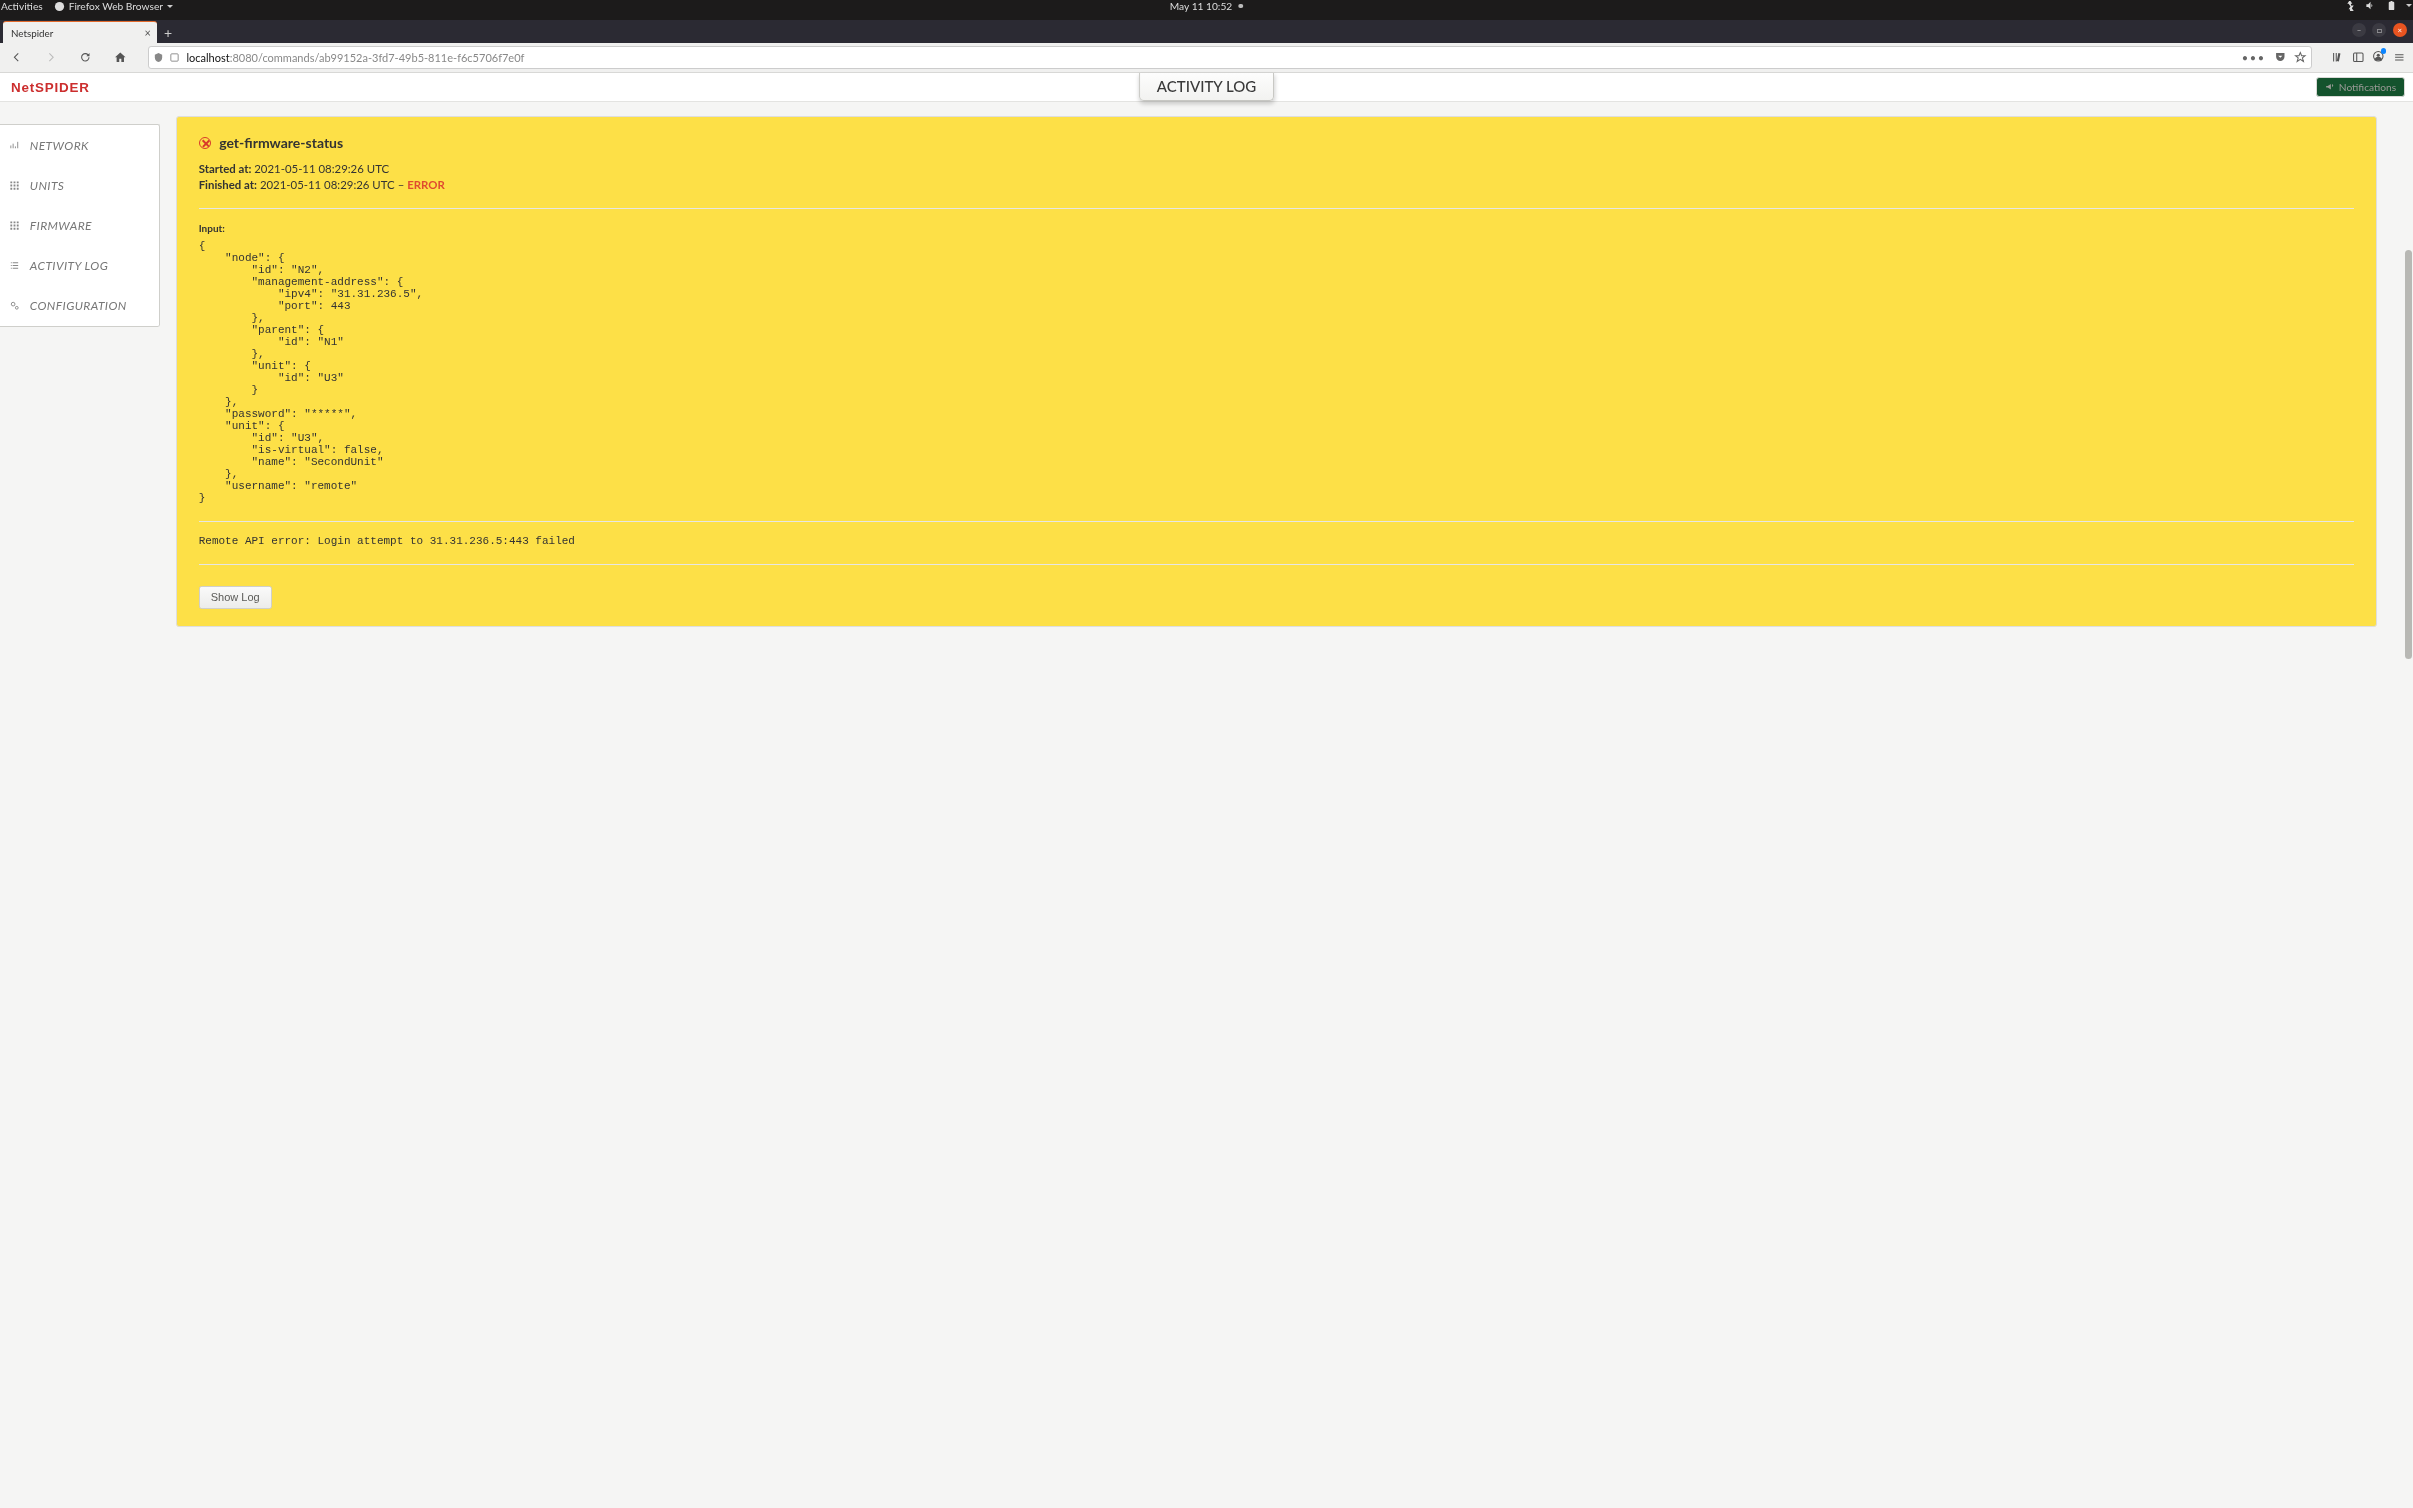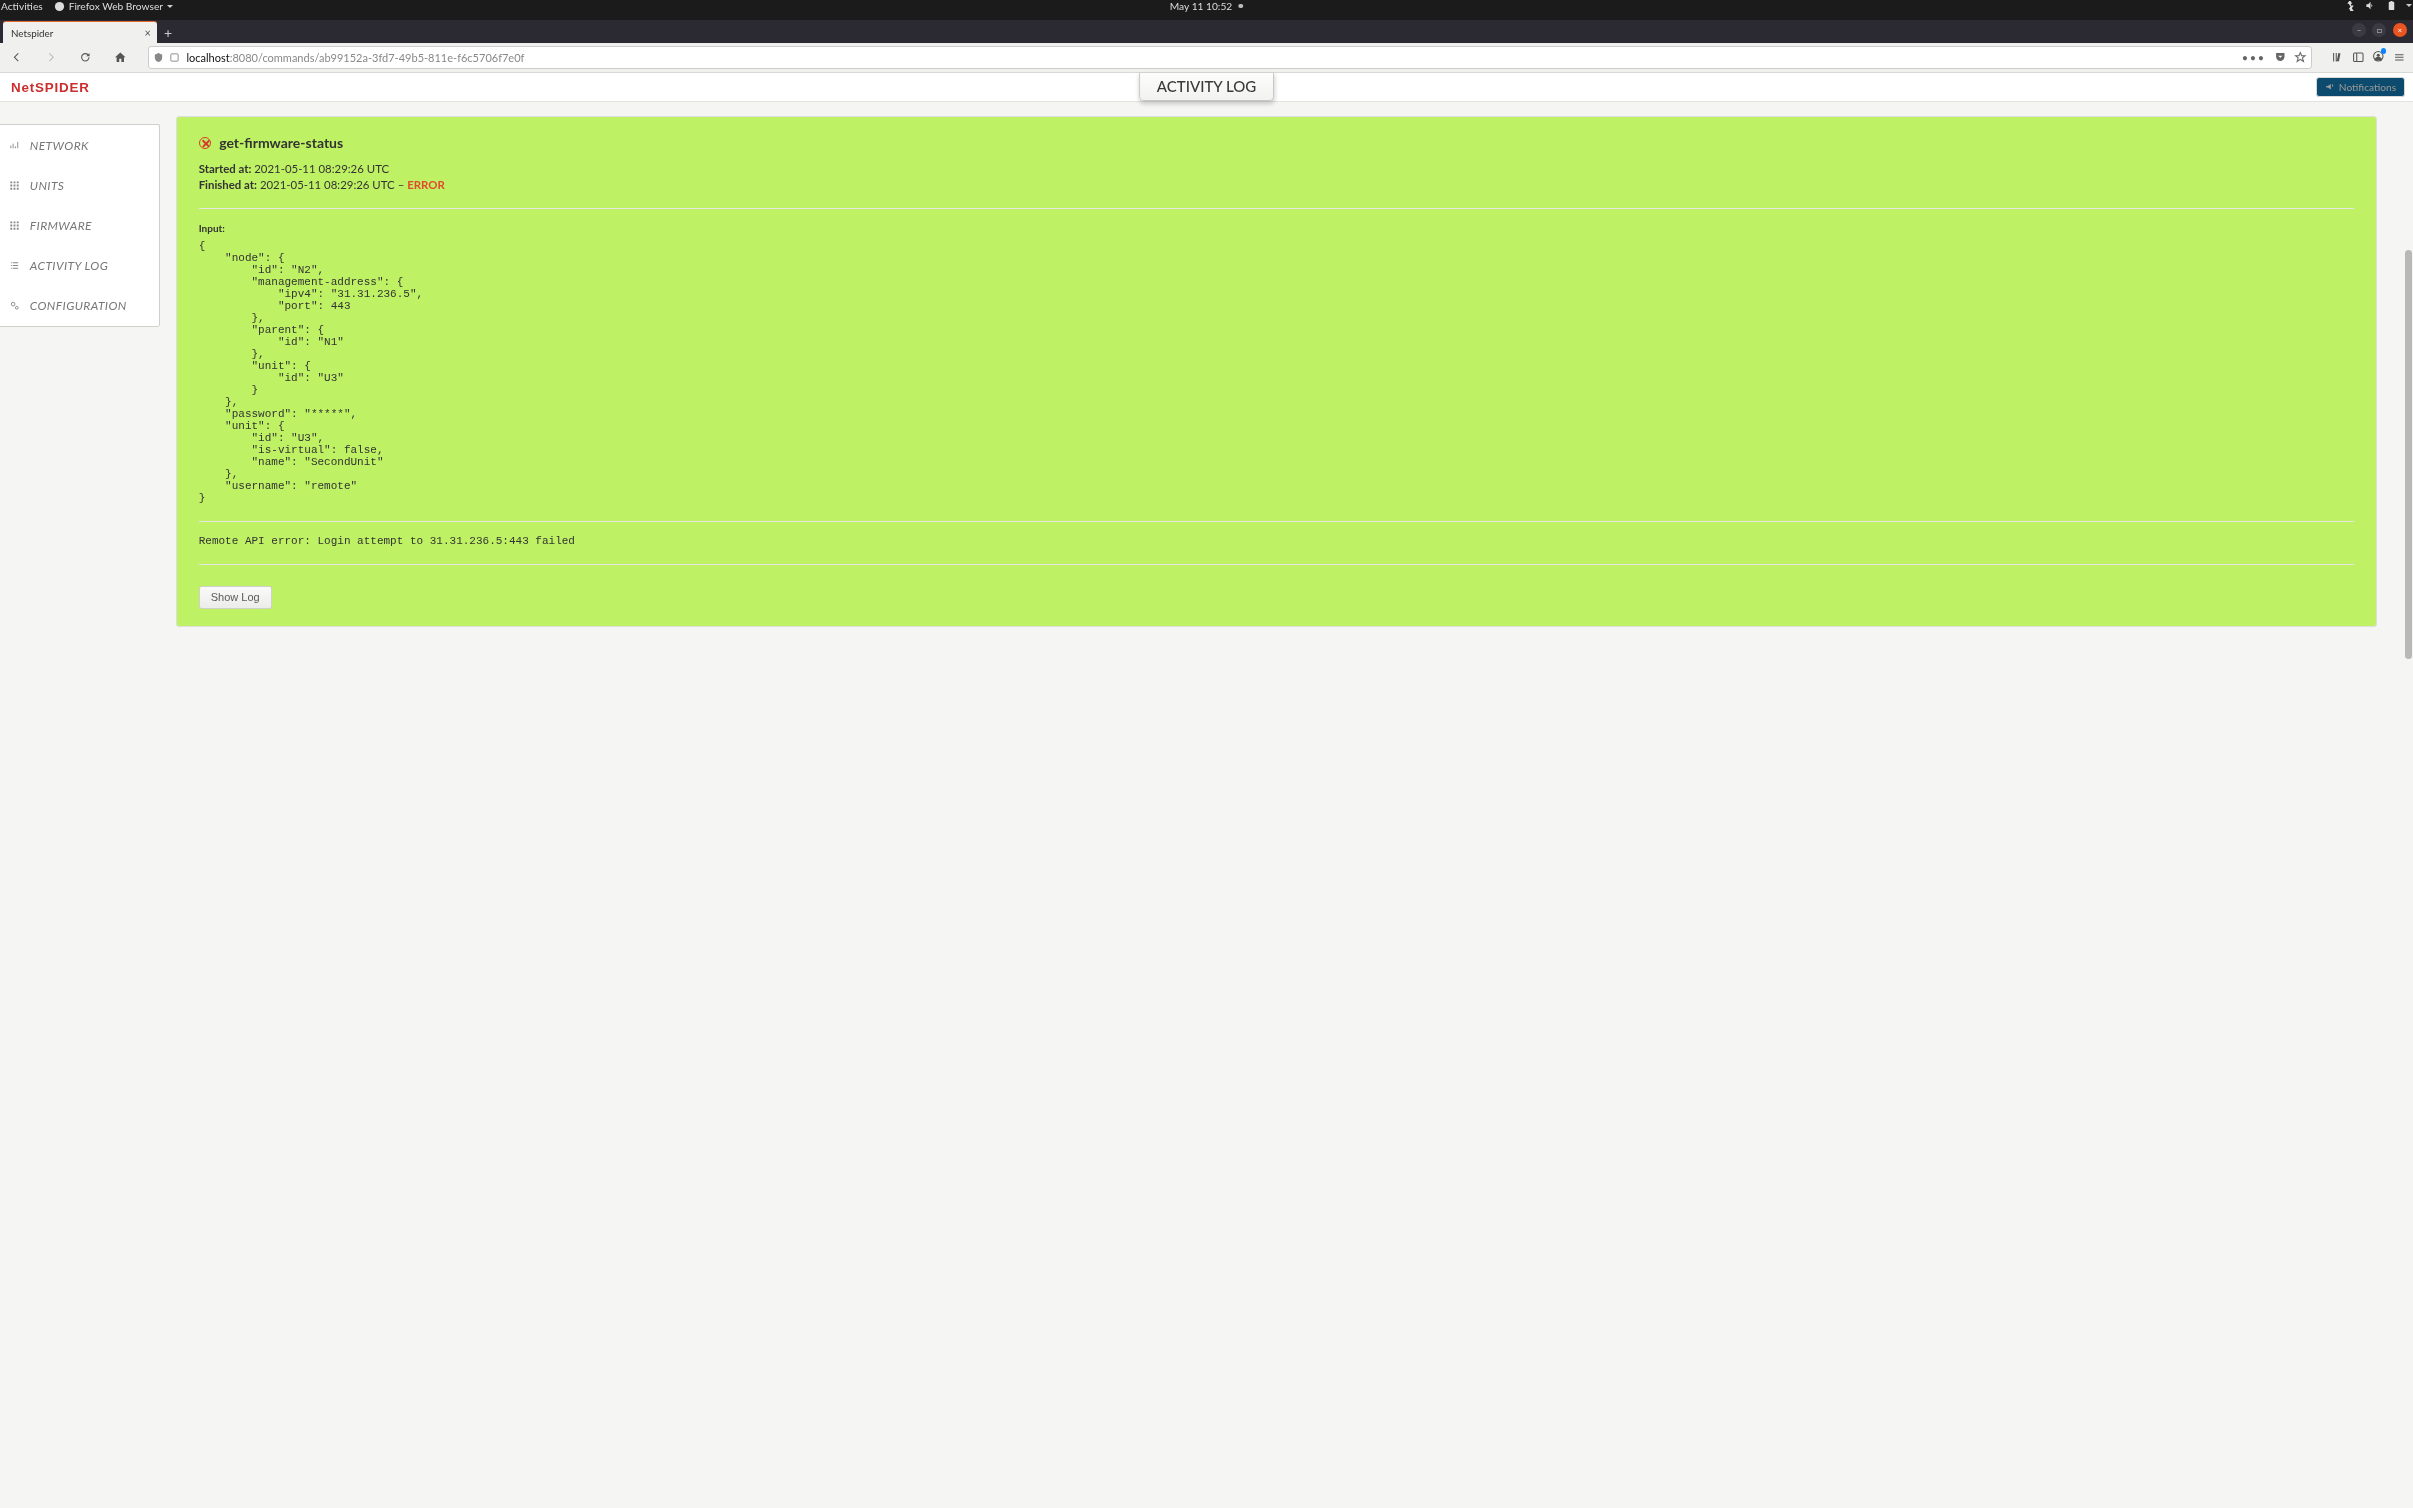--- a/index.html
+++ b/index.html
@@ -61,21 +61,21 @@
     position:absolute; left:50%; transform:translateX(-50%);
     background:linear-gradient(#fdfdfd,#f2f2f0);
     border:0.8px solid #c7c7c3; border-top:none;
     border-bottom-left-radius:4.7px; border-bottom-right-radius:4.7px;
     padding:3.9px 17.3px 5.5px; font-size:15px; color:#3a3a3a; font-weight:500;
     box-shadow:0 2.4px 4.7px rgba(0,0,0,.18);
     z-index:5;
   }
   .notif-btn {
     position:absolute; right:7.9px; top:3.9px;
-    border:0.8px solid #d9d9d6; background:#0c4a6e; color:#9a9a96;
+    border:0.8px solid #d9d9d6; background:#14532d; color:#9a9a96;
     padding:3.1px 7.9px; border-radius:3.1px; font-size:10.2px;
     display:flex; align-items:center; gap:4.7px; cursor:pointer;
   }
 
   .app-body { position:absolute; top:29px; left:0; right:0; bottom:0; display:flex; }
 
   .sidebar {
     width:160px; background:#fff; border:0.8px solid #cfcfcb; border-left:none; border-top:none;
     margin-top:22px; border-top:0.8px solid #cfcfcb; border-bottom-right-radius:2.4px; border-top-right-radius:2.4px;
     align-self:flex-start;
@@ -83,21 +83,21 @@
   .side-item {
     display:flex; align-items:center; gap:9.4px;
     padding:12.6px 9.4px; color:#777; font-size:12px; letter-spacing:0.4px;
     font-weight:400; cursor:pointer;font-style:italic;
   }
   .side-item svg { fill:#888; flex-shrink:0; }
 
   .main { flex:1; padding:14px 36px 23.6px 15.7px; overflow:auto; position:relative; }
 
   .card {
-    background:#bef264; border:0.8px solid #dedede; border-radius:3.1px;
+    background:#fde047; border:0.8px solid #dedede; border-radius:3.1px;
     padding:17.3px 22px 17.3px 22px;
   }
   .cmd-title-row { display:flex; align-items:center; gap:7.9px; margin-bottom:11px; }
   .err-icon { width:12.6px; height:12.6px; border:1.6px solid #d83a2b; border-radius:50%; position:relative; }
   .err-icon::before, .err-icon::after {
     content:""; position:absolute; left:5.5px; top:1.6px; width:1.6px; height:9.4px; background:#d83a2b;
   }
   .err-icon::before { transform:rotate(45deg); }
   .err-icon::after { transform:rotate(-45deg); }
   .cmd-title { font-size:14px; font-weight:700; color:#333; }

